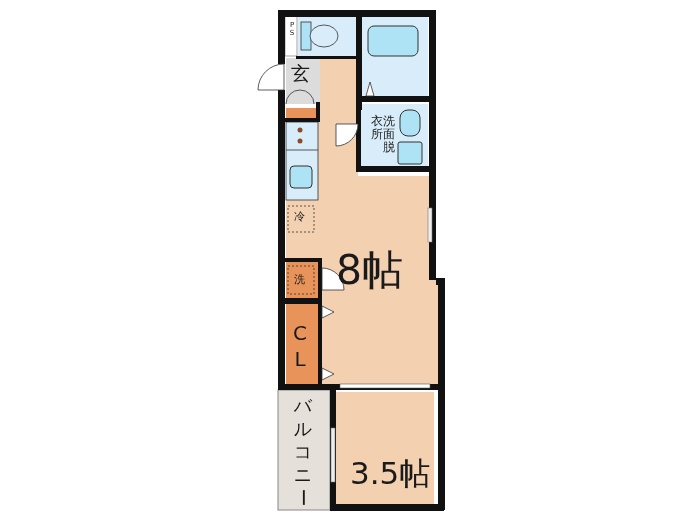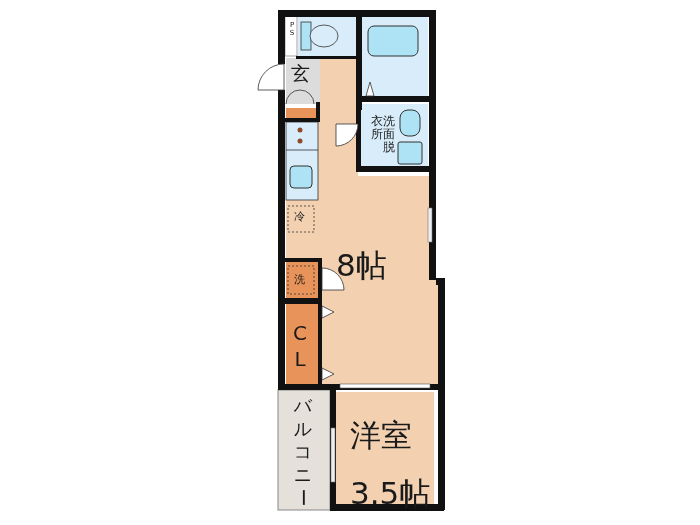--- a/index.html
+++ b/index.html
@@ -106,30 +106,29 @@
     <span style="display:inline-block;vertical-align:top;">
       <div>衣</div><div>所</div>
     </span><span style="display:inline-block;vertical-align:top;">
       <div>洗</div><div>面</div><div>脱</div>
     </span>
   </div>
 
   <div class="label" style="left:294px;top:211px;font-size:11px;">冷</div>
   <div class="label" style="left:294px;top:274px;font-size:11px;">洗</div>
 
-  <div class="label" style="left:336px;top:250px;font-size:31px;">8帖</div>
+  <div class="label" style="left:336px;top:250px;font-size:41px;">8帖</div>
 
   <div class="label" style="left:289px;top:320px;font-size:20px;line-height:26px;text-align:center;width:22px;">
     <div>C</div>
       <div>L</div>
   </div>
 
   <div class="label" style="left:292px;top:394px;font-size:18px;line-height:23px;text-align:center;width:22px;">
     <div>バ</div>
     <div>ル</div>
     <div>コ</div>
     <div>ニ</div>
     <div style="transform:rotate(90deg);">ー</div>
   </div>
 
-  <div class="label" style="left:350px;top:420px;font-size:31px;">洋室</div>
-  <div class="label" style="left:350px;top:458px;font-size:31px;margin-top:20px;">3.5帖</div>
+  <div class="label" style="left:350px;top:458px;font-size:31px;">3.5帖</div>
 </div>
 
 </body></html>

